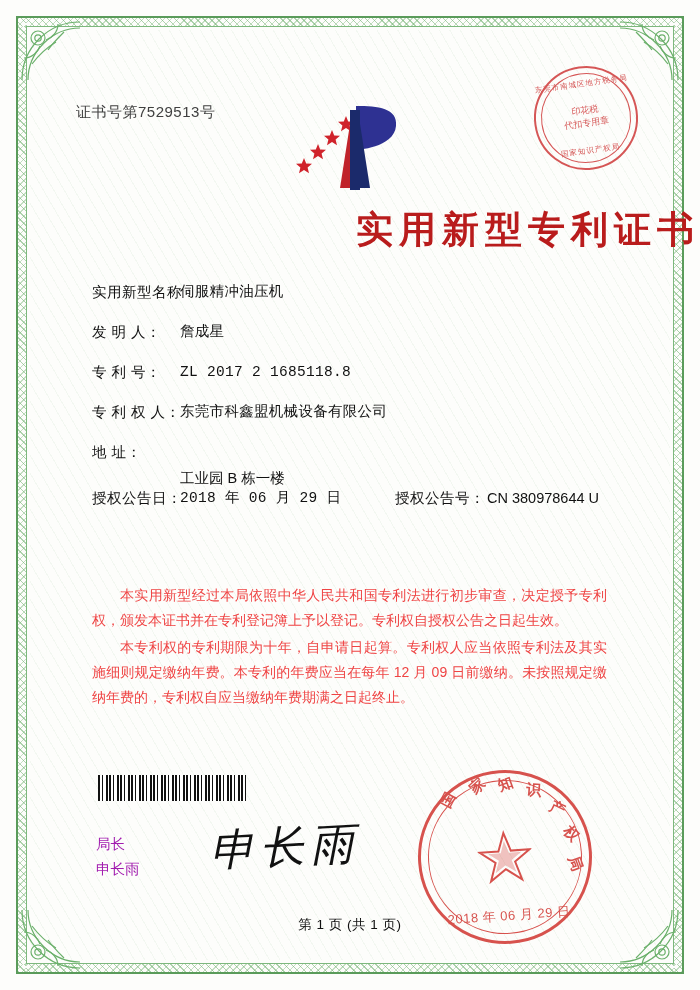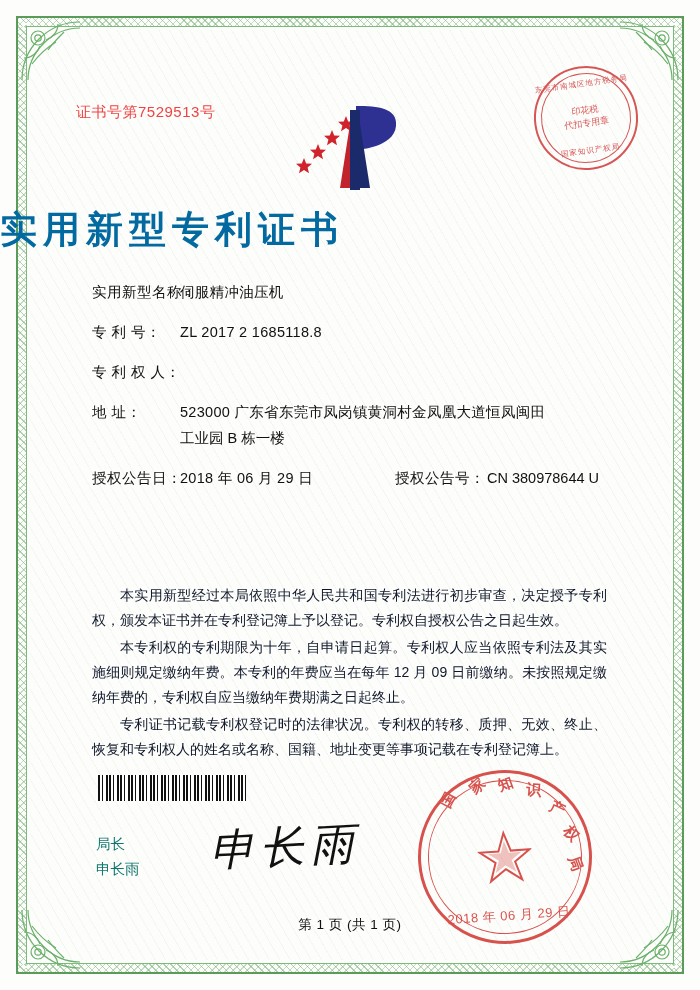--- a/index.html
+++ b/index.html
@@ -85,40 +85,40 @@
         rgba(255,255,255,0) 1px,
         rgba(255,255,255,0) 9px);
     pointer-events: none;
   }
 
   
   .cert-no {
     position: absolute;
     left: 76px; top: 103px;
     font-size: 15px;
-    color: #ef4444;
+    color: #404040;
     letter-spacing: 0.5px;
     font-family: "Liberation Sans", sans-serif;
   }
 
   .emblem {
     position: absolute;
     left: 294px; top: 100px;
     width: 112px; height: 92px;
   }
 
   .title {
     position: absolute;
     left: 0; right: 0;
     top: 205px;
-    text-align: left;
+    text-align: right;
     font-size: 37px;
     font-weight: bold;
     letter-spacing: 6px;
-    color: #0369a1;
+    color: #b91c1c;
     font-family: "DejaVu Sans", sans-serif;
   }
 
   
   .stamp-tax {
     position: absolute;
     right: 62px; top: 66px;
     width: 100px; height: 100px;
     border: 2px solid #cf3a3a;
     border-radius: 50%;
@@ -169,20 +169,21 @@
   }
   .flabel {
     width: 88px;
     flex: 0 0 88px;
     letter-spacing: 0.5px;
     white-space: nowrap;
   }
   .fvalue {
     flex: 1;
     letter-spacing: 0.3px;
+    font-family: Liberation Mono, monospace;
   }
   .fvalue2 {
     margin-top: 6px;
     margin-left: 88px;
     line-height: 20px;
   }
   .frow.dual .fvalue { flex: 0 0 215px; }
   .frow.dual .flabel2 {
     flex: 0 0 92px;
     letter-spacing: 0.5px;
@@ -190,21 +191,21 @@
   }
   .frow.dual .fvalue3 { flex: 1; }
 
   
   .body-text {
     position: absolute;
     left: 92px; top: 583px;
     width: 515px;
     font-size: 14px;
     line-height: 25px;
-    color: #0f172a;
+    color: #ef4444;
     text-align: justify;
     font-family: "Liberation Sans", sans-serif;
   }
   .body-text p {
     margin: 0 0 2px 0;
     text-indent: 28px;
   }
 
   
   .barcode {
@@ -220,21 +221,21 @@
         #111 8px, #111 10px,
         #fff 10px, #fff 11px);
   }
 
   
   .sig-label {
     position: absolute;
     left: 96px; top: 832px;
     font-size: 14.5px;
     line-height: 25px;
-    color: #0f766e;
+    color: #a21caf;
     font-family: "Liberation Sans", sans-serif;
   }
   .sig-hand {
     position: absolute;
     left: 210px; top: 818px;
     font-size: 44px;
     color: #111;
     font-family: "DejaVu Serif", serif;
     font-style: italic;
     letter-spacing: 6px;
@@ -393,52 +394,55 @@
 
   <div class="title">实用新型专利证书</div>
 
   <div class="fields">
 
     <div class="frow">
       <div class="flabel">实用新型名称：</div>
       <div class="fvalue">伺服精冲油压机</div>
     </div>
 
+    <div class="frow">
+      <div class="flabel">发 明 人：</div>
+      <div class="fvalue">詹成星</div>
+    </div>
 
     <div class="frow">
       <div class="flabel">专 利 号：</div>
       <div class="fvalue">ZL 2017 2 1685118.8</div>
     </div>
 
 
     <div class="frow">
       <div class="flabel">专 利 权 人：</div>
+      <div class="fvalue">东莞市科鑫盟机械设备有限公司</div>
     </div>
 
     <div>
       <div class="frow" style="margin-bottom:0;">
         <div class="flabel">地 址：</div>
-        <div class="fvalue">523000  广东省东莞市凤岗镇黄洞村金凤凰大道恒凤闽田</div>
       </div>
-      <div class="fvalue2" style="margin-bottom:20px;">工业园 B 栋一楼</div>
+      <div class="fvalue2" style="">工业园 B 栋一楼</div>
     </div>
 
     <div class="frow dual">
       <div class="flabel">授权公告日：</div>
       <div class="fvalue">2018 年 06 月 29 日</div>
       <div class="flabel2">授权公告号：</div>
       <div class="fvalue3">CN 380978644 U</div>
     </div>
 
   </div>
 
   <div class="body-text">
     <p>本实用新型经过本局依照中华人民共和国专利法进行初步审查，决定授予专利权，颁发本证书并在专利登记簿上予以登记。专利权自授权公告之日起生效。</p>
     <p>本专利权的专利期限为十年，自申请日起算。专利权人应当依照专利法及其实施细则规定缴纳年费。本专利的年费应当在每年 12 月 09 日前缴纳。未按照规定缴纳年费的，专利权自应当缴纳年费期满之日起终止。</p>
-    <p>专利证书记载专利权登记时的法律状况。专利权的转移、质押、无效、终止、恢复和专利权人的姓名或名称、国籍、地址变更等事项记载在专利登记簿上。</p>
   </div>
 
   <div class="barcode"></div>
 
   <div class="sig-label">
     <div>局长</div>
     <div>申长雨</div>
   </div>
   <div class="sig-hand">申长雨</div>
 

